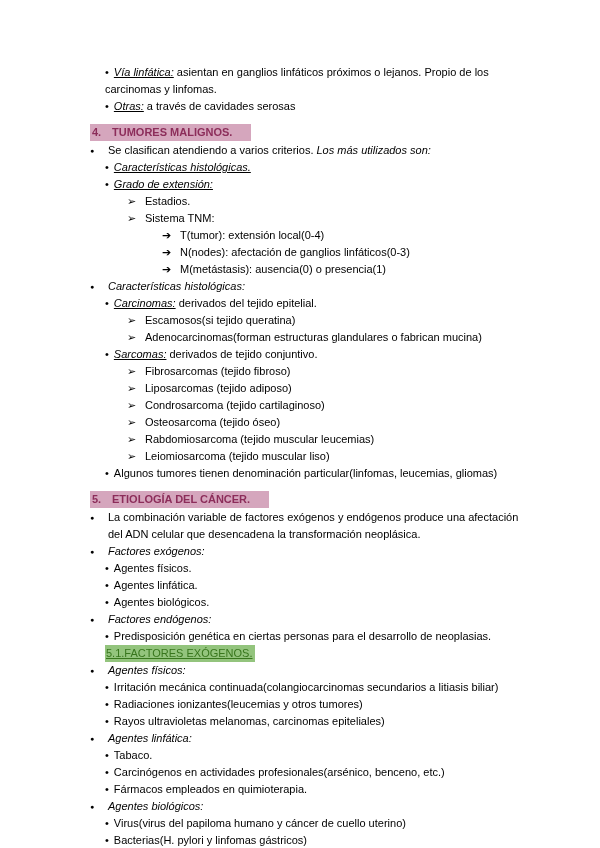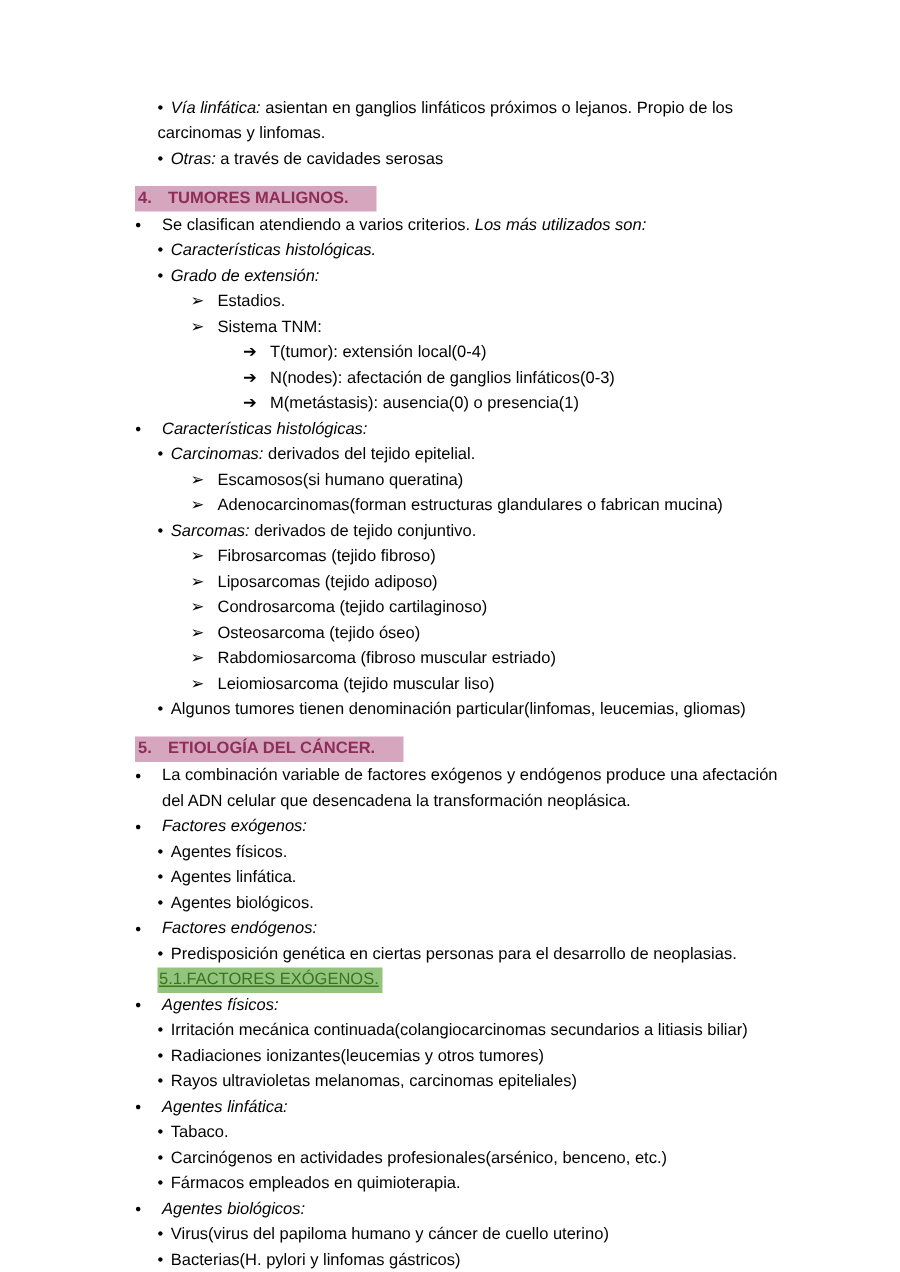--- a/index.html
+++ b/index.html
@@ -5,21 +5,21 @@
   html,body{margin:0;padding:0;}
   body{
     width:600px;height:848px;background:#ffffff;overflow:hidden;
     font-family:"Liberation Sans","DejaVu Sans",sans-serif;
     font-size:11px;line-height:17px;color:#000000;
     -webkit-font-smoothing:antialiased;
   }
   #doc{padding:64px 68px 0 90px;}
   .line{white-space:normal;}
   .seg.i{font-style:italic;}
-  .seg.iu{font-style:italic;}
+  .seg.iu{font-style:italic;text-decoration:underline;}
   
   .l0{display:flex;}
   .l0 .b{flex:0 0 18px;font-size:7px;line-height:17px;}
   .l0 .txt{flex:1;}
   
   .l1{padding-left:15px;}
   .l1 .b{margin-right:5px;}
   
   .l2{display:flex;padding-left:37px;}
   .l2 .b{flex:0 0 18px;}
@@ -67,21 +67,21 @@
       <span class="b">➔</span>
       <span class="txt"><span class="seg">M(metástasis): ausencia(0) o presencia(1)</span></span>
     </div>
     <div class="line l0">
       <span class="b">●</span>
       <span class="txt"><span class="seg i">Características histológicas:</span></span>
     </div>
     <div class="line l1"><span class="b">•</span><span class="seg iu">Carcinomas:</span><span class="seg"> derivados del tejido epitelial.</span></div>
     <div class="line l2">
       <span class="b">➢</span>
-      <span class="txt"><span class="seg">Escamosos(si humano queratina)</span></span>
+      <span class="txt"><span class="seg">Escamosos(si tejido queratina)</span></span>
     </div>
     <div class="line l2">
       <span class="b">➢</span>
       <span class="txt"><span class="seg">Adenocarcinomas(forman estructuras glandulares o fabrican mucina)</span></span>
     </div>
     <div class="line l1"><span class="b">•</span><span class="seg iu">Sarcomas:</span><span class="seg"> derivados de tejido conjuntivo.</span></div>
     <div class="line l2">
       <span class="b">➢</span>
       <span class="txt"><span class="seg">Fibrosarcomas (tejido fibroso)</span></span>
     </div>
@@ -92,21 +92,21 @@
     <div class="line l2">
       <span class="b">➢</span>
       <span class="txt"><span class="seg">Condrosarcoma (tejido cartilaginoso)</span></span>
     </div>
     <div class="line l2">
       <span class="b">➢</span>
       <span class="txt"><span class="seg">Osteosarcoma (tejido óseo)</span></span>
     </div>
     <div class="line l2">
       <span class="b">➢</span>
-      <span class="txt"><span class="seg">Rabdomiosarcoma (fibroso muscular estriado)</span></span>
+      <span class="txt"><span class="seg">Rabdomiosarcoma (tejido muscular leucemias)</span></span>
     </div>
     <div class="line l2">
       <span class="b">➢</span>
       <span class="txt"><span class="seg">Leiomiosarcoma (tejido muscular liso)</span></span>
     </div>
     <div class="line l1"><span class="b">•</span><span class="seg">Algunos tumores tienen denominación particular(linfomas, leucemias, gliomas)</span></div>
     <div class="line hp"><span class="hl"><span class="num">5.</span><span>ETIOLOGÍA DEL CÁNCER.</span></span></div>
     <div class="line l0">
       <span class="b">●</span>
       <span class="txt"><span class="seg">La combinación variable de factores exógenos y endógenos produce una afectación del ADN celular que desencadena la transformación neoplásica.</span></span>

